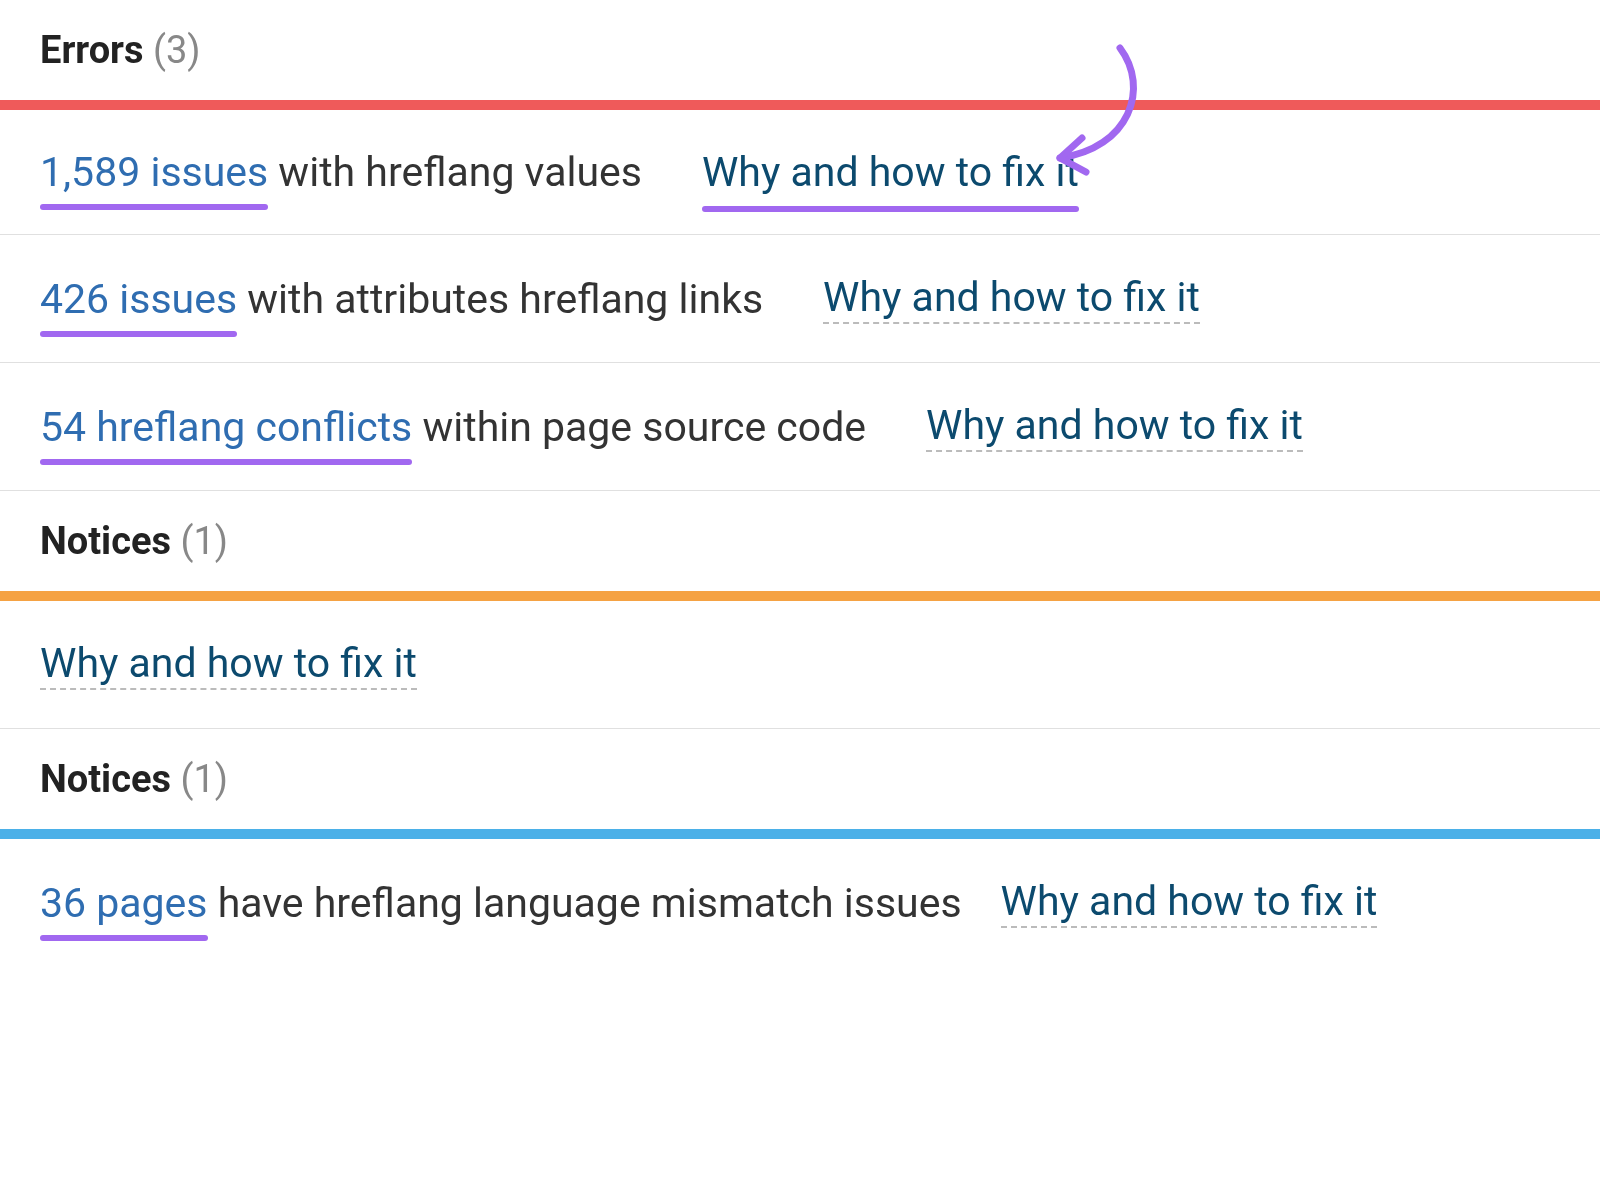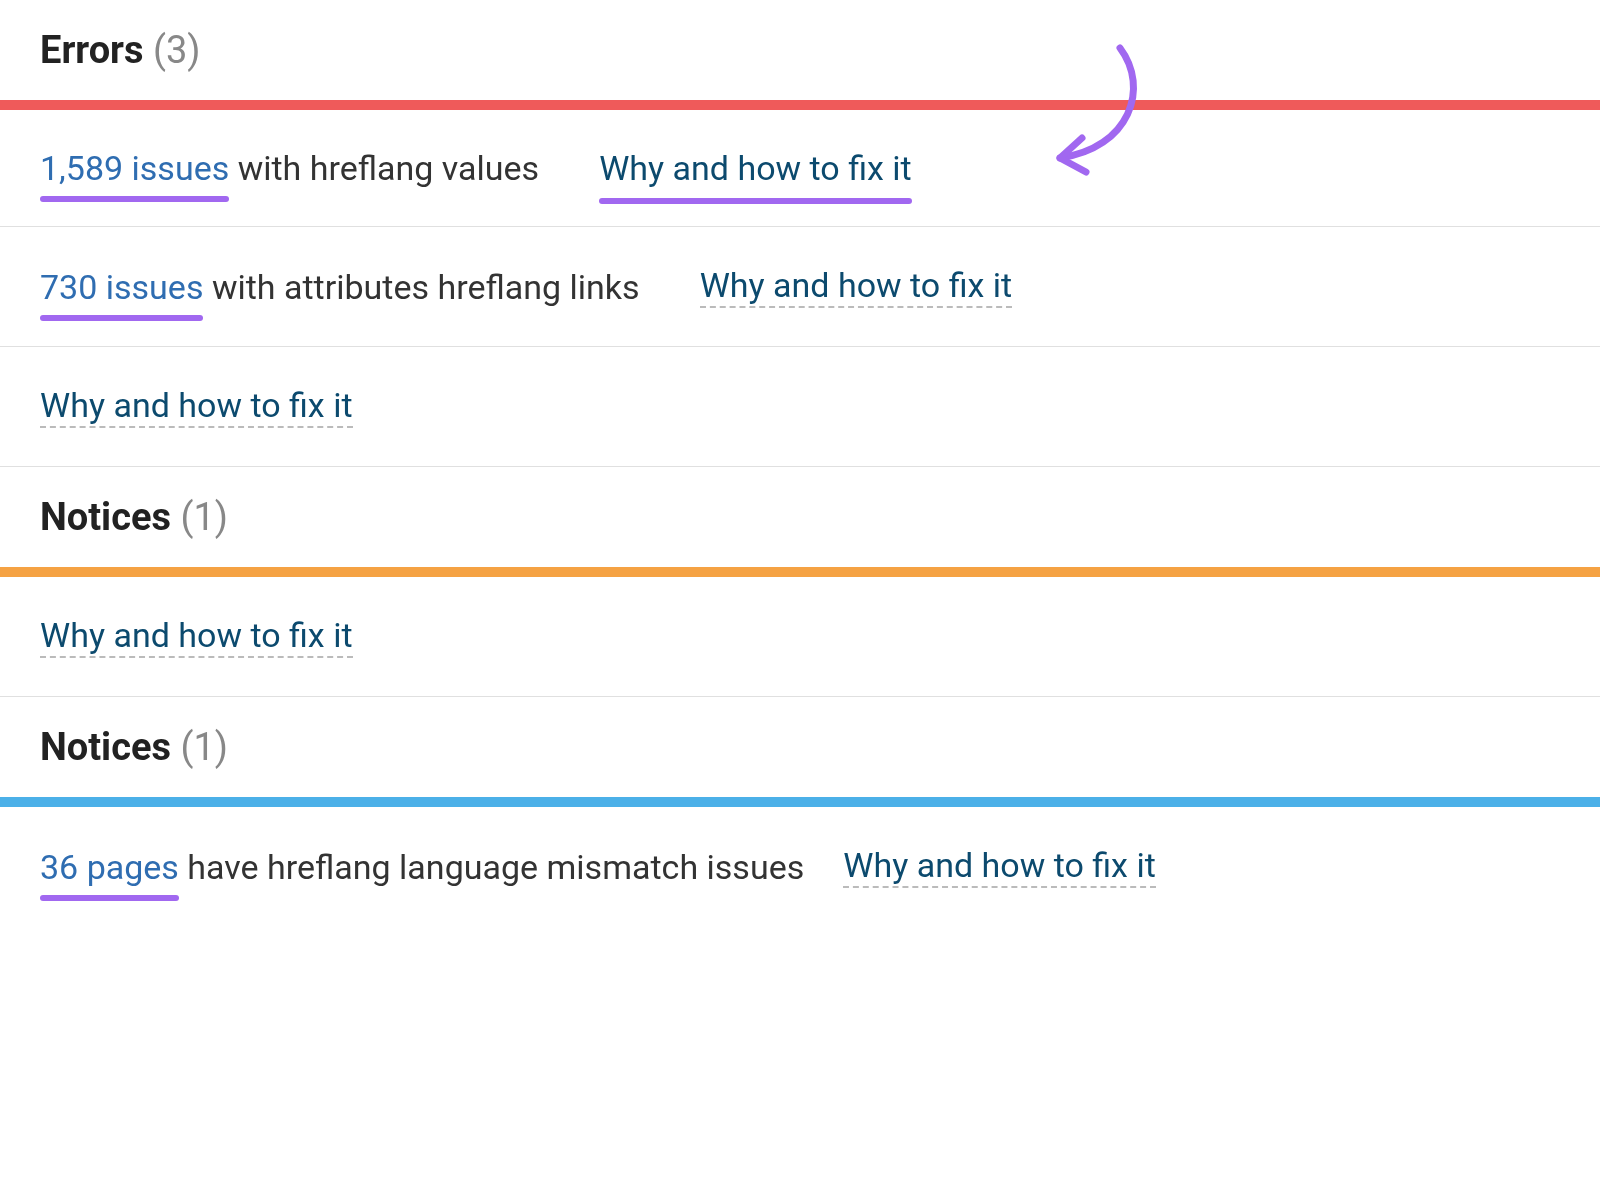--- a/index.html
+++ b/index.html
@@ -25,21 +25,21 @@
     width: 100%;
   }
   .divider-errors { background: #ef5a5a; }
   .divider-warnings { background: #f5a243; }
   .divider-notices { background: #4bb0e8; }
   .row {
     display: flex;
     align-items: center;
     padding: 38px 44px 38px 40px;
     border-bottom: 1px solid #e0e0e0;
-    font-size: 34px;
+    font-size: 41px;
     gap: 60px;
     position: relative;
   }
   .row:last-child { border-bottom: none; gap: 39px; }
   .issue-text { color: #333; }
   .issue-link {
     color: #2f6db1;
     text-decoration: none;
   }
   .why-link {
@@ -105,27 +105,32 @@
 
     <svg class="arrow-svg" width="160" height="160" style="left:1000px; top:-72px;" viewBox="0 0 160 160">
       <path d="M 120 10 C 150 50, 130 110, 60 120" stroke="#a168f0" stroke-width="7" fill="none" stroke-linecap="round"></path>
       <path d="M 60 120 L 82 100 M 60 120 L 86 134" stroke="#a168f0" stroke-width="7" fill="none" stroke-linecap="round"></path>
     </svg>
   </div>
 
   <div class="row">
     <span class="issue-text">
       <span class="underline-accent">
-        <a class="issue-link">730 issues</a>
+        <a class="issue-link">426 issues</a>
       </span><span> with attributes hreflang links</span>
     </span>
     <a class="why-link">Why and how to fix it</a>
   </div>
 
   <div class="row">
+    <span class="issue-text">
+      <span class="underline-accent">
+        <a class="issue-link">54 hreflang conflicts</a>
+      </span><span> within page source code</span>
+    </span>
     <a class="why-link">Why and how to fix it</a>
   </div>
 
   <div class="section-header">
     <span>Notices</span>
     <span class="count">(1)</span>
   </div>
   <div class="divider-bar divider-warnings"></div>
 
   <div class="row">

